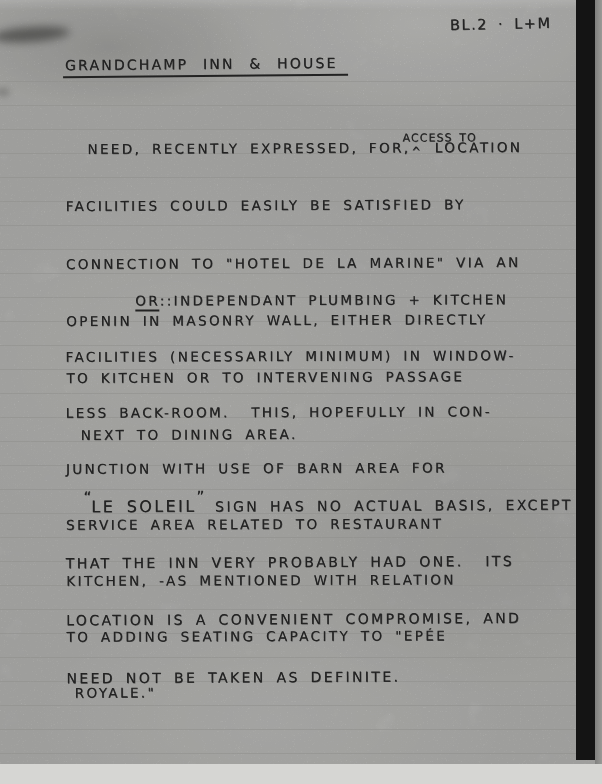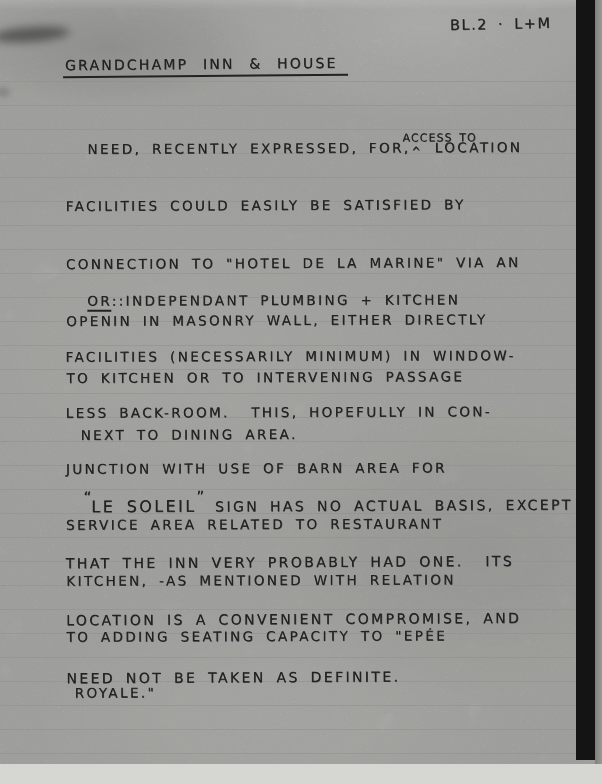--- a/index.html
+++ b/index.html
@@ -45,21 +45,21 @@
          padding:0 10px 3px 2px;border-bottom:2.5px solid var(--ink,#222);transform:rotate(-0.5deg);}
   .para{position:absolute;left:66px;}
   .p1{top:108px;transform:rotate(-0.25deg);}
   .p1 .hw-line{height:25.3px;}
   .p2{top:260px;transform:rotate(-0.2deg);}
   .p2 .hw-line{height:24px;}
   .p3{top:464px;font-size:14px;transform:rotate(-0.3deg);}
   .p3 .hw-line{height:25.6px;}
   .hw-line{white-space:pre;}
   .ind{padding-left:22px;}
-  .lead{border-bottom:2px solid var(--ink,#222);padding-bottom:1px;}
+  .lead{border-bottom:2px solid var(--ink,#222);padding-bottom:1px;margin-left:48px;}
   .insert-anchor{position:relative;display:inline-block;}
   .caret{font-size:11px;vertical-align:-3px;margin:0 1px;display:inline-block;transform:scaleY(1.2);}
   .insertion{position:absolute;left:-8px;bottom:14px;font-size:11px;letter-spacing:1.1px;word-spacing:2px;white-space:nowrap;}
   .raised-q{position:relative;top:-10px;font-size:15px;letter-spacing:0;}
   .big-start{font-size:16px;}
 </style>
 </head>
 <body>
 
 <div class="page">

